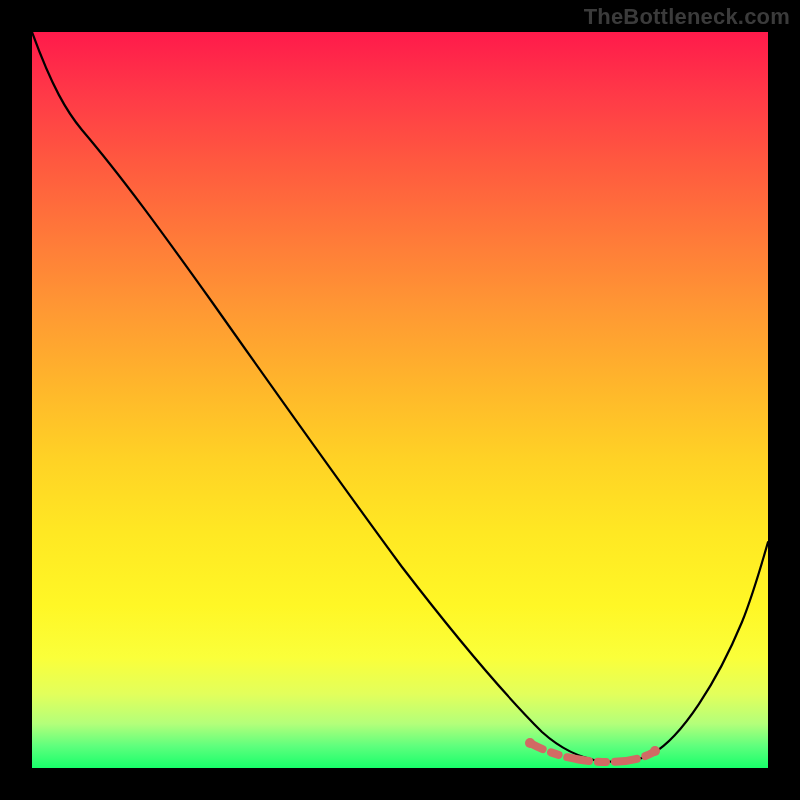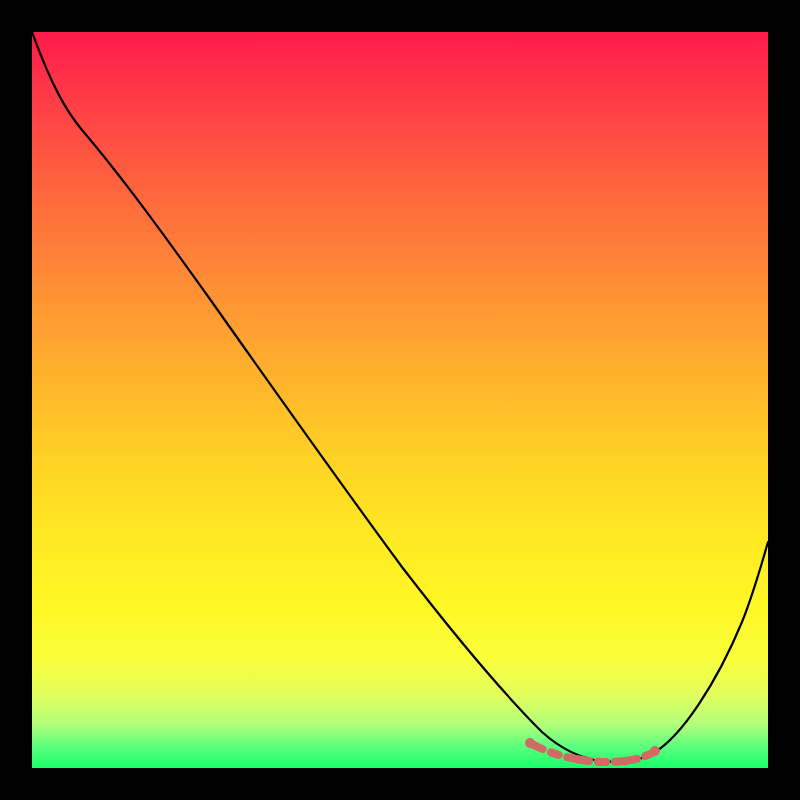--- a/index.html
+++ b/index.html
@@ -60,20 +60,21 @@
     position: absolute;
     inset: 0;
     width: 100%;
     height: 100%;
   }
 </style>
 </head>
 <body>
 
 <div class="frame">
+  <div class="watermark">TheBottleneck.com</div>
 
   <div class="plot-box">
     <div class="gradient"></div>
 
     <svg class="curve" viewBox="0 0 736 736" preserveAspectRatio="none">
 
       <path fill="none" stroke="#000" stroke-width="2.2" stroke-linecap="round" d="M 0 0
                C 20 55, 35 80, 50 98
                C 90 145, 130 200, 180 270
                C 240 355, 300 440, 370 535

